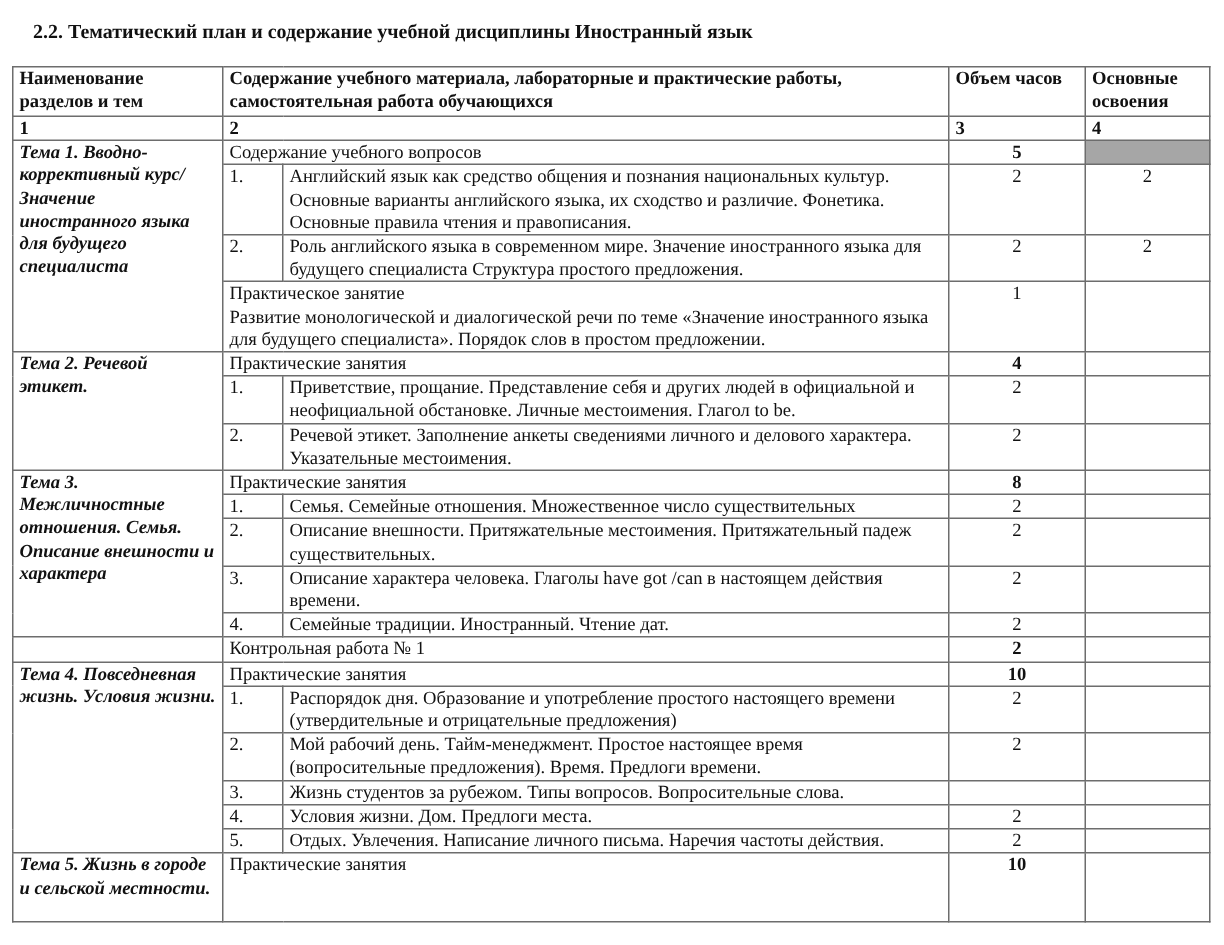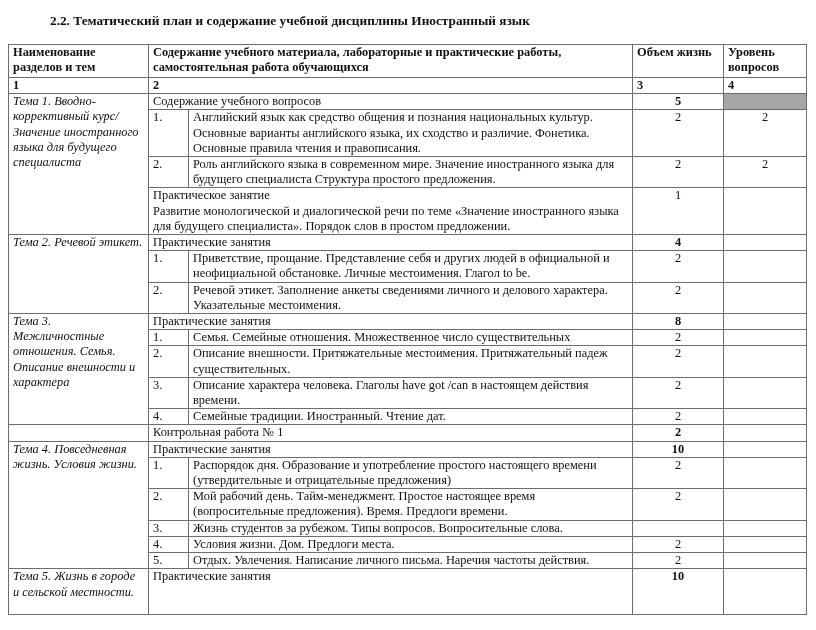--- a/index.html
+++ b/index.html
@@ -5,42 +5,41 @@
   html, body { margin: 0; padding: 0; background: #ffffff; }
   body {
     width: 816px; height: 630px; overflow: hidden; position: relative;
     font-family: "Liberation Serif", "DejaVu Serif", serif;
     color: #111;
   }
   .title {
     position: absolute; left: 22px; top: 13px;
     font-weight: bold; font-size: 13.3px; line-height: 16px;
     width: 560px;
-    margin-left: 28px;
   }
   table.plan {
     position: absolute; left: 8px; top: 44px;
     border-collapse: collapse;
     table-layout: fixed;
     width: 798px;
     font-size: 12.4px;
     line-height: 15.2px;
   }
   table.plan td {
     border: 1px solid #6d6d6d;
     padding: 0 4px 0 4px;
     vertical-align: top;
   }
   col.c-topic { width: 140px; }
   col.c-num { width: 40px; }
   col.c-text { width: 444px; }
   col.c-hours { width: 91px; }
   col.c-level { width: 83px; }
   td.hdr { font-weight: bold; }
-  td.topic { font-weight: normal; font-style: italic; margin-top: 31px; }
+  td.topic { font-weight: bold; font-style: italic; margin-top: 31px; }
   td.center { text-align: center; }
   td.bold { font-weight: bold; }
   td.shaded { background: #a6a6a6; }
   .hdr-row td { padding-top: 1px; }
 </style>
 </head>
 <body>
 
 <div class="title">
   <div>2.2. Тематический план и содержание учебной дисциплины Иностранный язык</div>
@@ -52,22 +51,22 @@
       <col class="c-num">
       <col class="c-text">
       <col class="c-hours">
       <col class="c-level">
   </colgroup>
 
   <tbody>
       <tr class="hdr-row" style="height:33px">
     <td class="hdr">Наименование разделов и тем</td>
     <td class="hdr" colspan="2">Содержание учебного материала, лабораторные и практические работы, самостоятельная работа обучающихся</td>
-    <td class="hdr">Объем жизнь</td>
-    <td class="hdr">Уровень вопросов</td>
+    <td class="hdr">Объем часов</td>
+    <td class="hdr">Основные освоения</td>
   </tr>
   <tr style="height:15px">
     <td class="hdr">1</td>
     <td class="hdr" colspan="2">2</td>
     <td class="hdr">3</td>
     <td class="hdr">4</td>
   </tr>
 
   <tr>
     <td class="topic" rowspan="4">Тема 1. Вводно-коррективный курс/ Значение иностранного языка для будущего специалиста</td>

